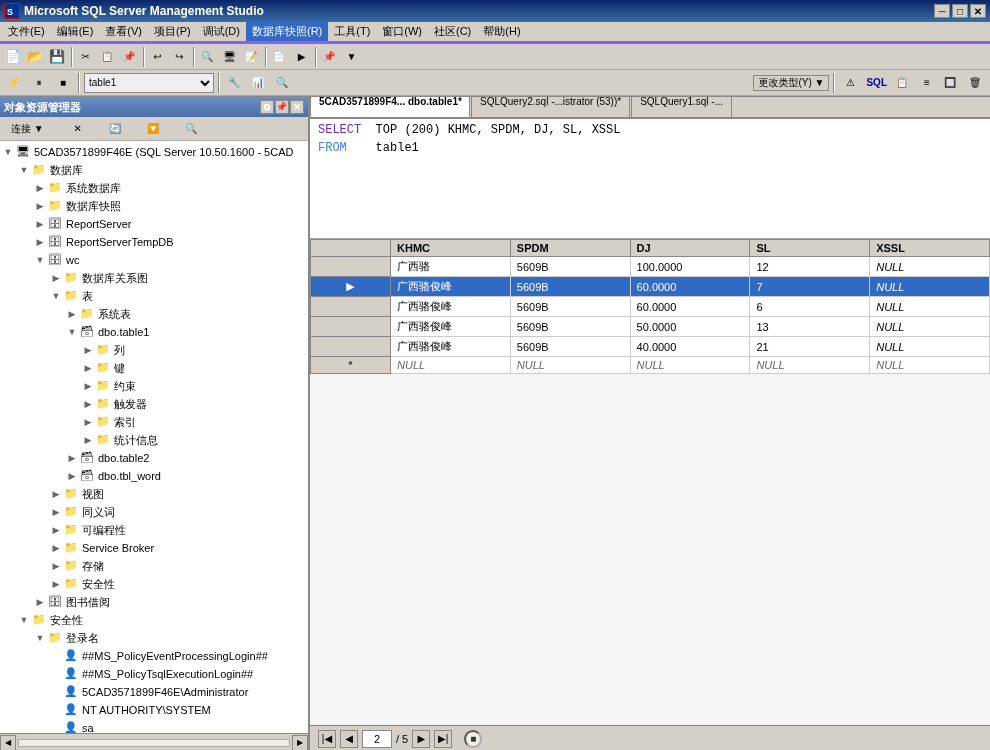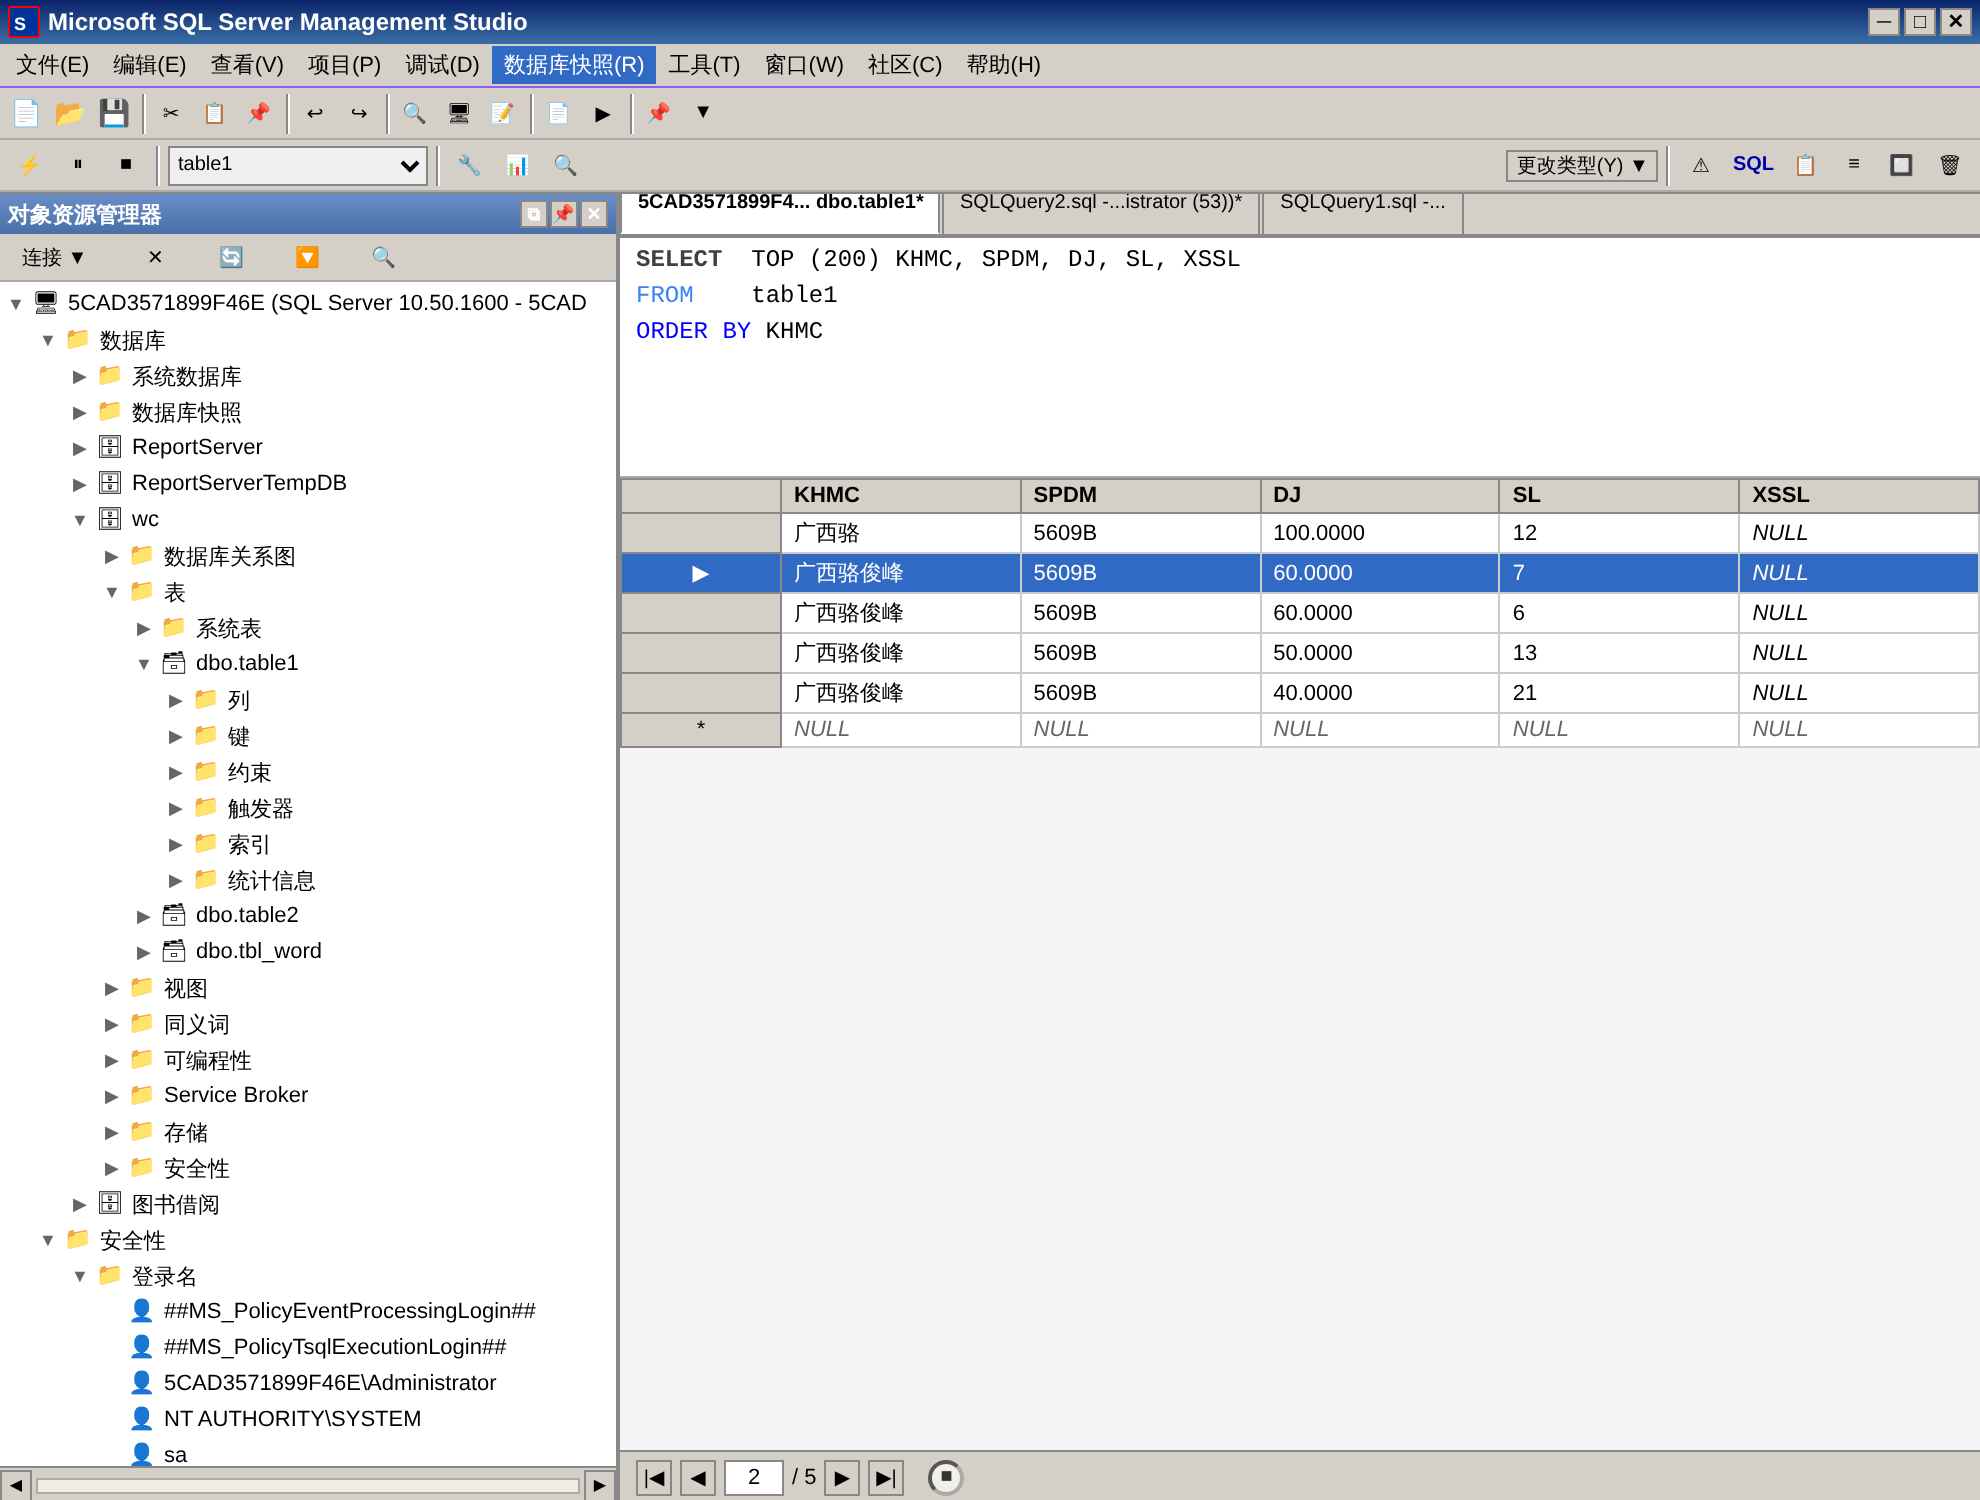--- a/index.html
+++ b/index.html
@@ -5,21 +5,21 @@
     * { margin: 0; padding: 0; box-sizing: border-box; }
     body { font-family: 'MS Sans Serif', Arial, sans-serif; font-size: 11px; background: #d4d0c8; width: 990px; height: 750px; overflow: hidden; }
 
     
     .title-bar { background: linear-gradient(to bottom, #0a246a, #3a6ea5); color: white; height: 22px; display: flex; align-items: center; padding: 0 4px; font-size: 12px; font-weight: bold; }
     .title-bar .title-icon { width: 16px; height: 16px; margin-right: 4px; background: #ff0000; border-radius: 2px; font-size: 10px; display: flex; align-items: center; justify-content: center; }
     .title-bar-buttons { margin-left: auto; display: flex; gap: 2px; }
     .title-btn { width: 16px; height: 14px; background: #d4d0c8; border: 1px solid #888; font-size: 10px; display: flex; align-items: center; justify-content: center; cursor: pointer; color: black; }
 
     
-    .menu-bar { background: #d4d0c8; height: 22px; display: flex; align-items: center; border-bottom: 1px solid #8b5cf6; padding: 0 2px; }
+    .menu-bar { background: #d4d0c8; height: 22px; display: flex; align-items: center; border-bottom: 3px solid #8b5cf6; padding: 0 2px; }
     .menu-item { padding: 2px 6px; font-size: 11px; cursor: pointer; white-space: nowrap; }
     .menu-item.active { background: #316ac5; color: white; }
 
     
     .toolbar-area { background: #d4d0c8; border-bottom: 1px solid #888; display: flex; flex-direction: column; }
     .toolbar-row { height: 26px; display: flex; align-items: center; padding: 1px 2px; border-bottom: 1px solid #aaa; }
     .toolbar-btn { height: 22px; min-width: 22px; background: #d4d0c8; border: 1px solid transparent; padding: 0 2px; cursor: pointer; display: flex; align-items: center; justify-content: center; font-size: 10px; }
     .toolbar-sep { width: 2px; height: 20px; border-left: 1px solid #888; border-right: 1px solid #fff; margin: 0 2px; }
 
     
@@ -489,30 +489,26 @@
   <div class="sql-area">
 
     <div class="sql-tabs">
       <div class="sql-tab active">5CAD3571899F4... dbo.table1*</div>
       <div class="sql-tab">SQLQuery2.sql -...istrator (53))*</div>
       <div class="sql-tab">SQLQuery1.sql -...</div>
     </div>
 
     <div class="sql-editor">
       <div class="sql-line">
-        <span style="color:#404040;font-weight:bold;">SELECT</span>
+        <span style="color:#6d28d9;">SELECT</span>
         <span>&nbsp;&nbsp;TOP (200) KHMC, SPDM, DJ, SL, XSSL</span>
       </div>
       <div class="sql-line">
         <span style="color:#3b82f6;">FROM</span>
         <span>&nbsp;&nbsp;&nbsp;&nbsp;table1</span>
-      </div>
-      <div class="sql-line">
-        <span style="color:#0000ff;">ORDER BY</span>
-        <span>&nbsp;KHMC</span>
       </div>
     </div>
 
     <div class="results-area">
       <div class="results-table">
         <table>
           <thead>
             <tr>
               <th style="width:14px;"></th>
               <th>KHMC</th>

